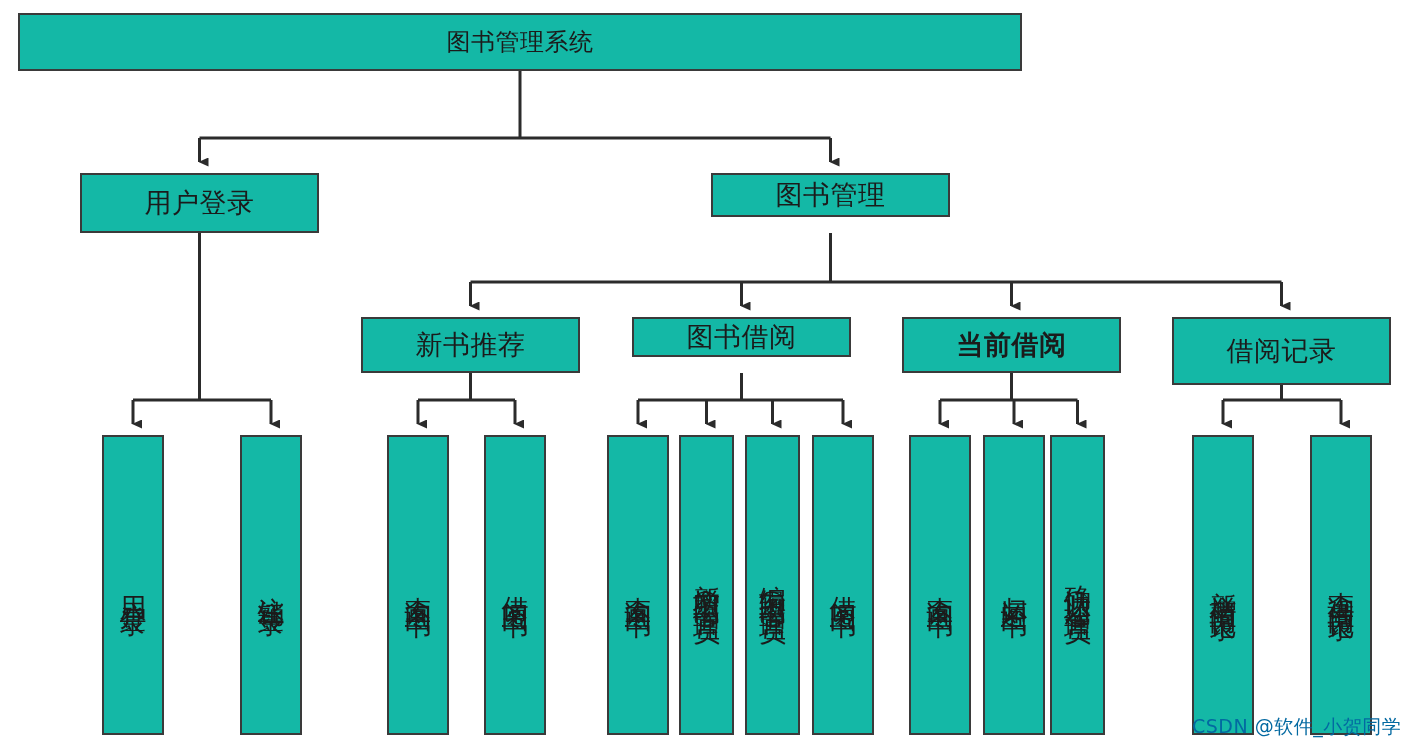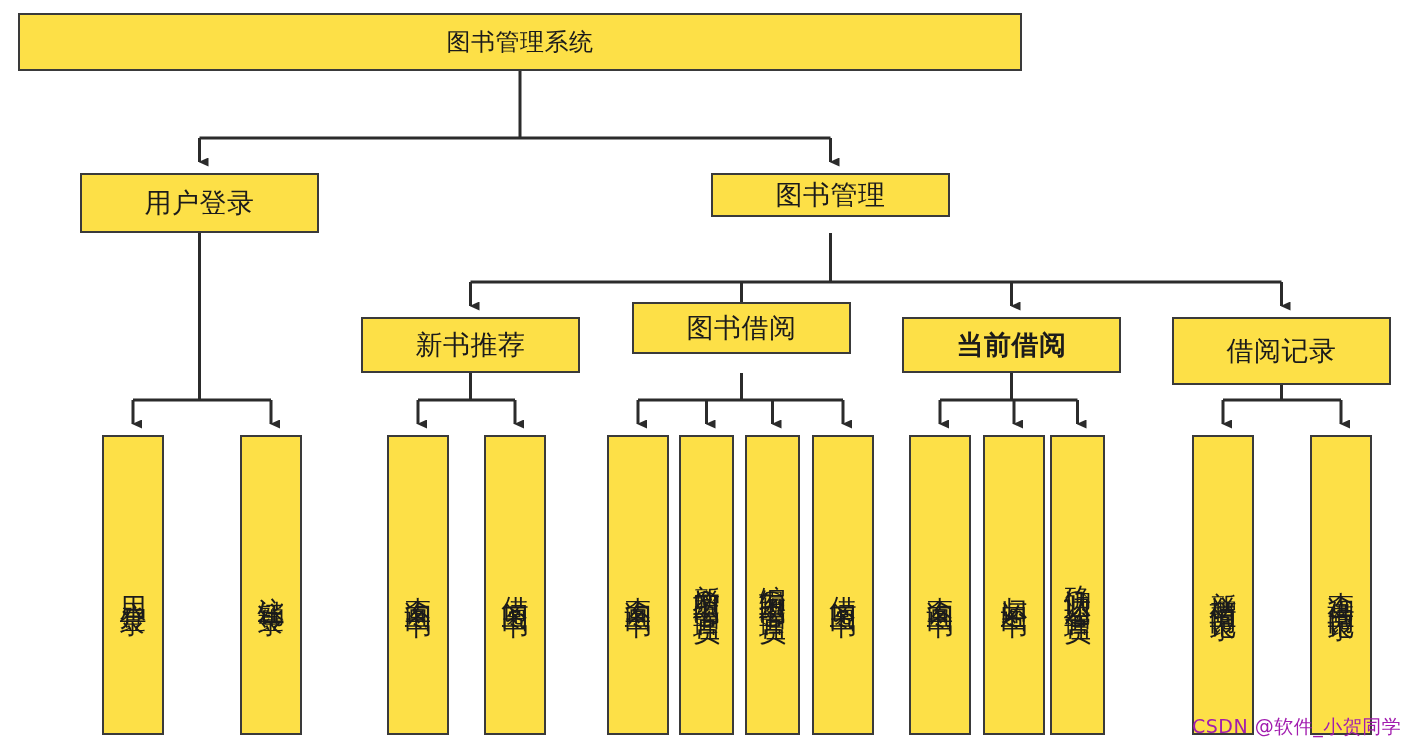--- a/index.html
+++ b/index.html
@@ -20,21 +20,21 @@
   #diagram-svg {
     position: absolute;
     left: 0;
     top: 0;
     width: 1405px;
     height: 747px;
   }
   .node {
     position: absolute;
     box-sizing: border-box;
-    background: #fde047;
+    background: #14b8a6;
     border: 2px solid #3a3a3a;
     display: flex;
     align-items: center;
     justify-content: center;
   }
   .node-label {
     font-size: 27px;
     color: #1b1b1b;
     line-height: 1.18;
     letter-spacing: 0.5px;
@@ -43,21 +43,21 @@
   .node.vertical .node-label {
     writing-mode: vertical-rl;
     text-orientation: upright;
     letter-spacing: 5px;
     white-space: nowrap;
   }
   .node.root .node-label { font-size: 24px; }
   .watermark {
     position: absolute;
     font-size: 19px;
-    color: #a21caf;
+    color: #0369a1;
     white-space: nowrap;
     letter-spacing: 0.5px;
   }
 </style>
 </head>
 <body>
 
 <div id="canvas">
 
   <svg id="diagram-svg" viewBox="0 0 1405 747" xmlns="http://www.w3.org/2000/svg">
@@ -110,21 +110,21 @@
   <div class="node" style="left: 80px; top: 173px; width: 239px; height: 60px;">
     <span class="node-label">用户登录</span>
   </div>
   <div class="node" style="left: 711px; top: 173px; width: 239px; height: 44px;">
     <span class="node-label">图书管理</span>
   </div>
 
   <div class="node" style="left: 361px; top: 317px; width: 219px; height: 56px;">
     <span class="node-label">新书推荐</span>
   </div>
-  <div class="node" style="left: 632px; top: 302px; width: 219px; height: 52px;">
+  <div class="node" style="left: 632px; top: 317px; width: 219px; height: 40px;">
     <span class="node-label">图书借阅</span>
   </div>
   <div class="node" style="left: 902px; top: 317px; width: 219px; height: 56px; font-weight: bold;">
     <span class="node-label">当前借阅</span>
   </div>
   <div class="node" style="left: 1172px; top: 317px; width: 219px; height: 68px;">
     <span class="node-label">借阅记录</span>
   </div>
 
   <div class="node vertical" style="left: 102px; top: 435px; width: 62px; height: 300px;">

